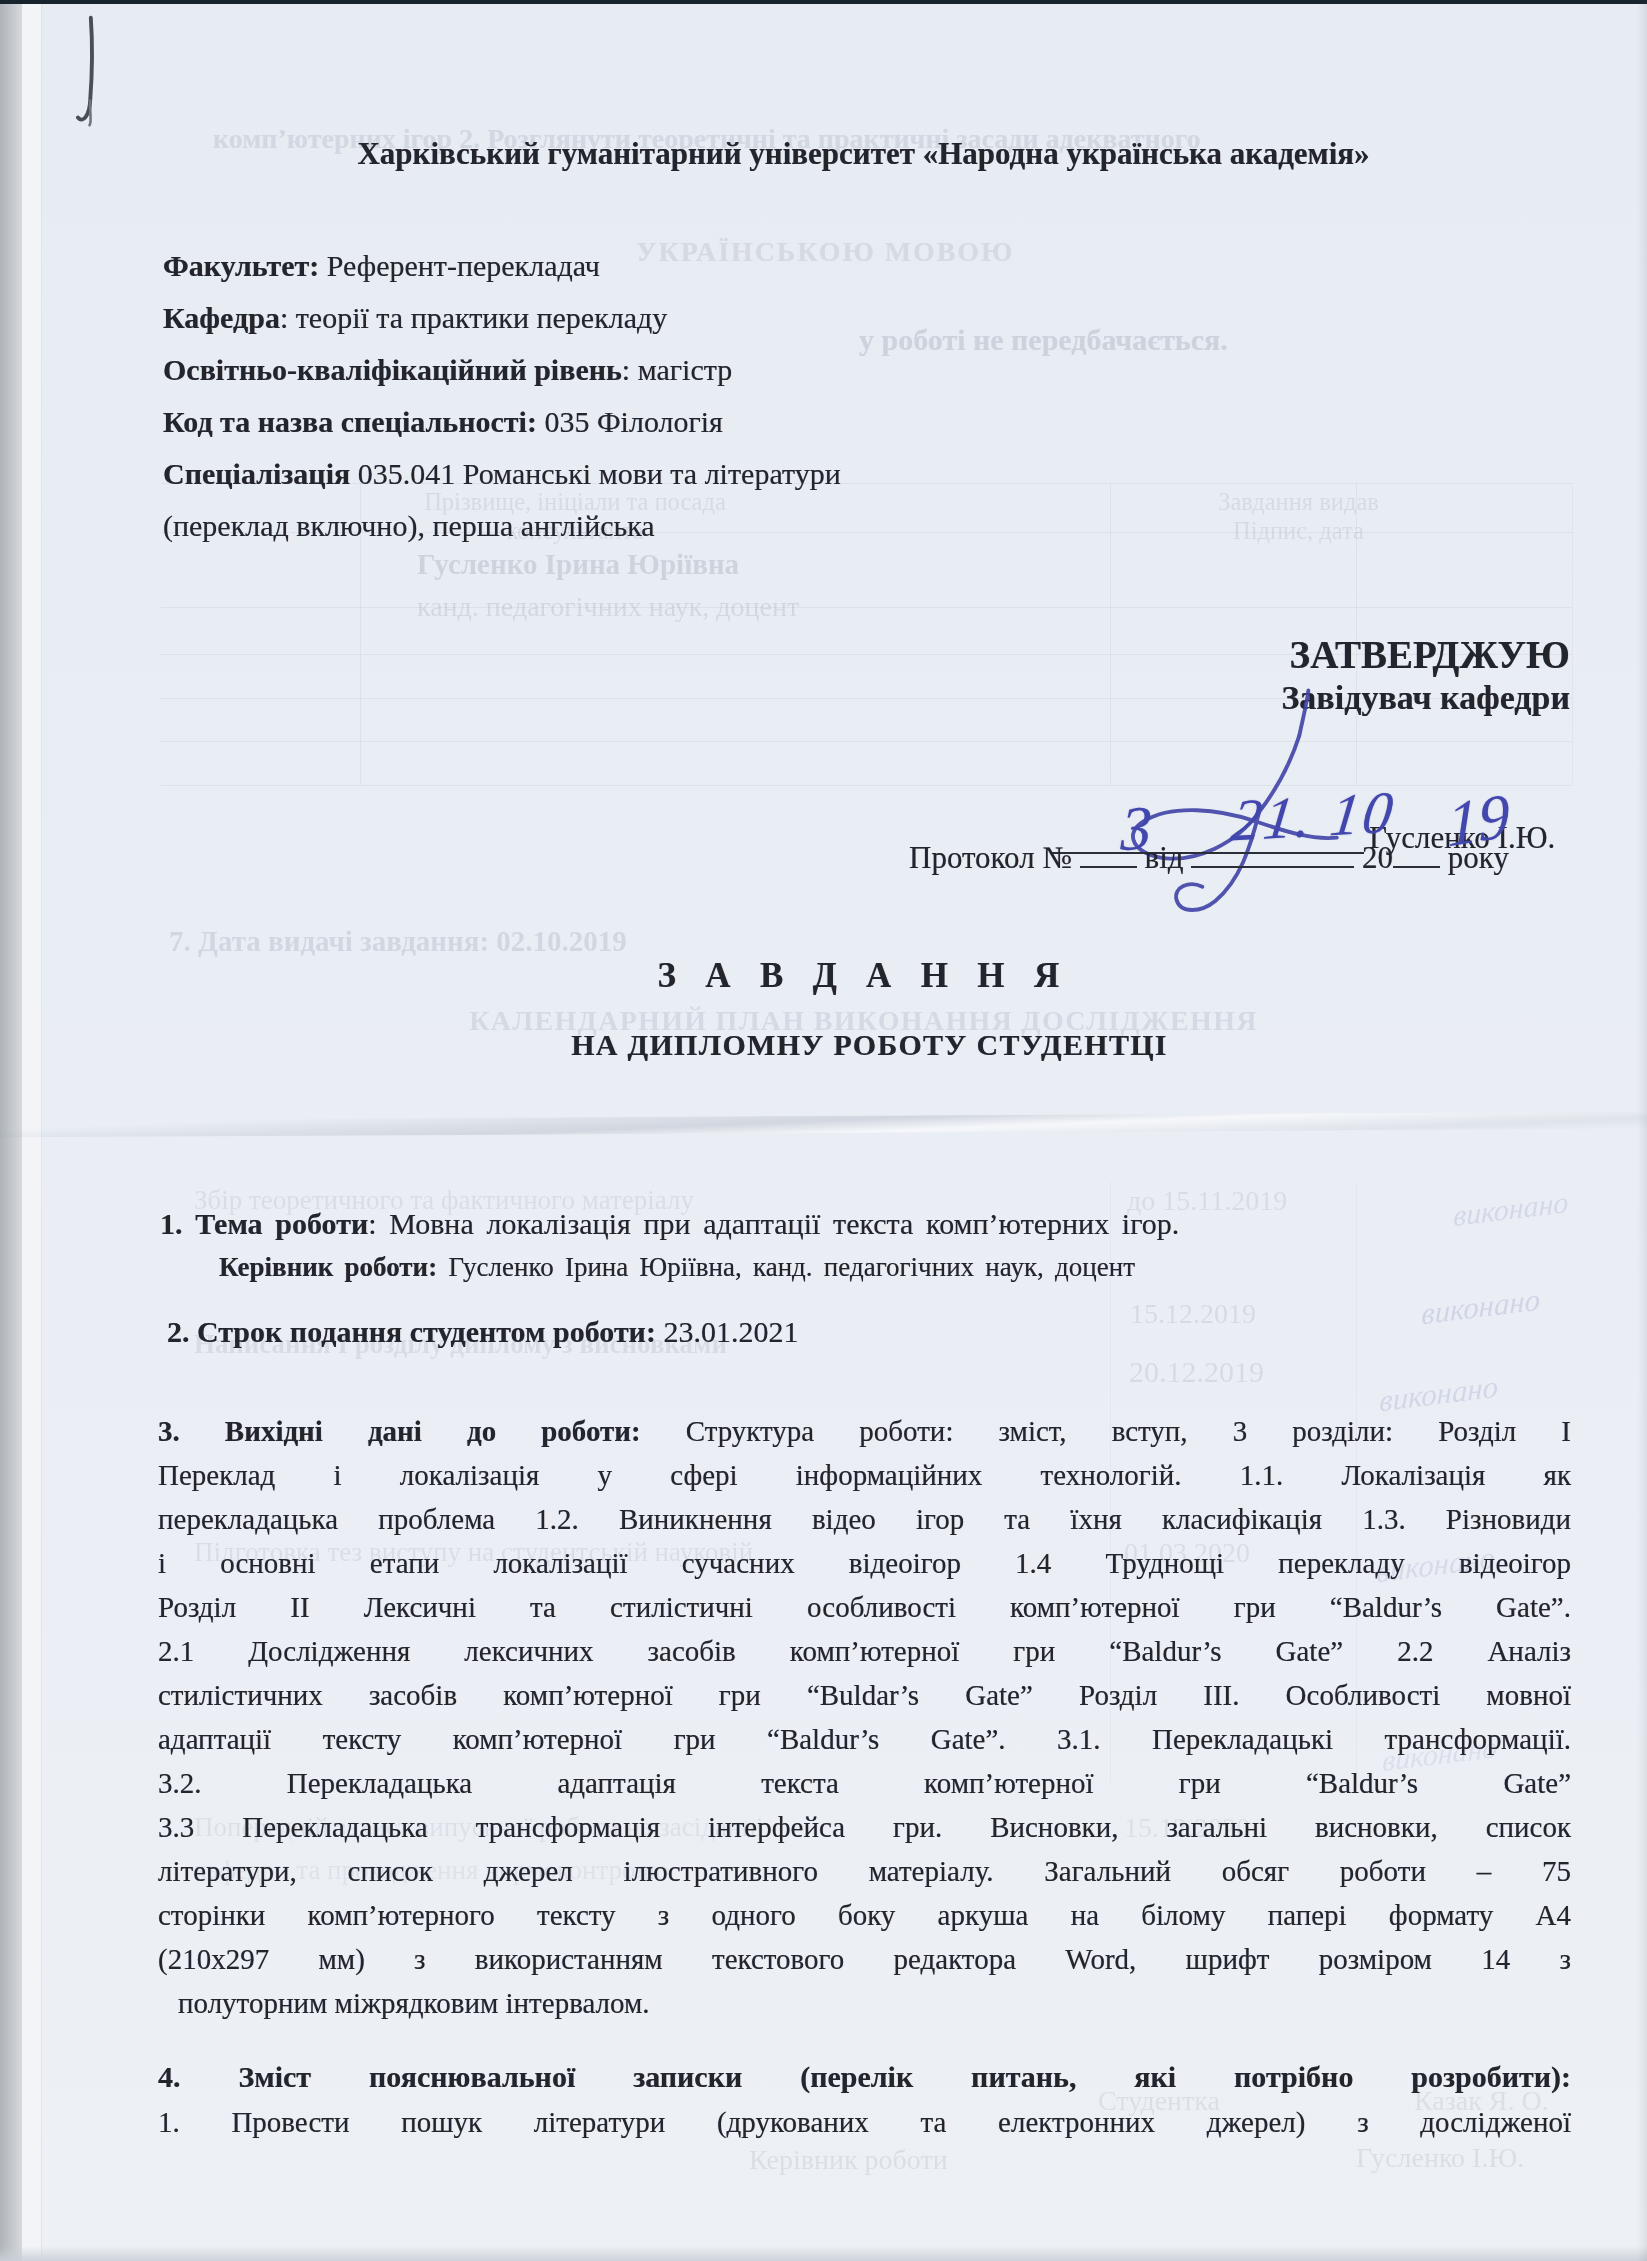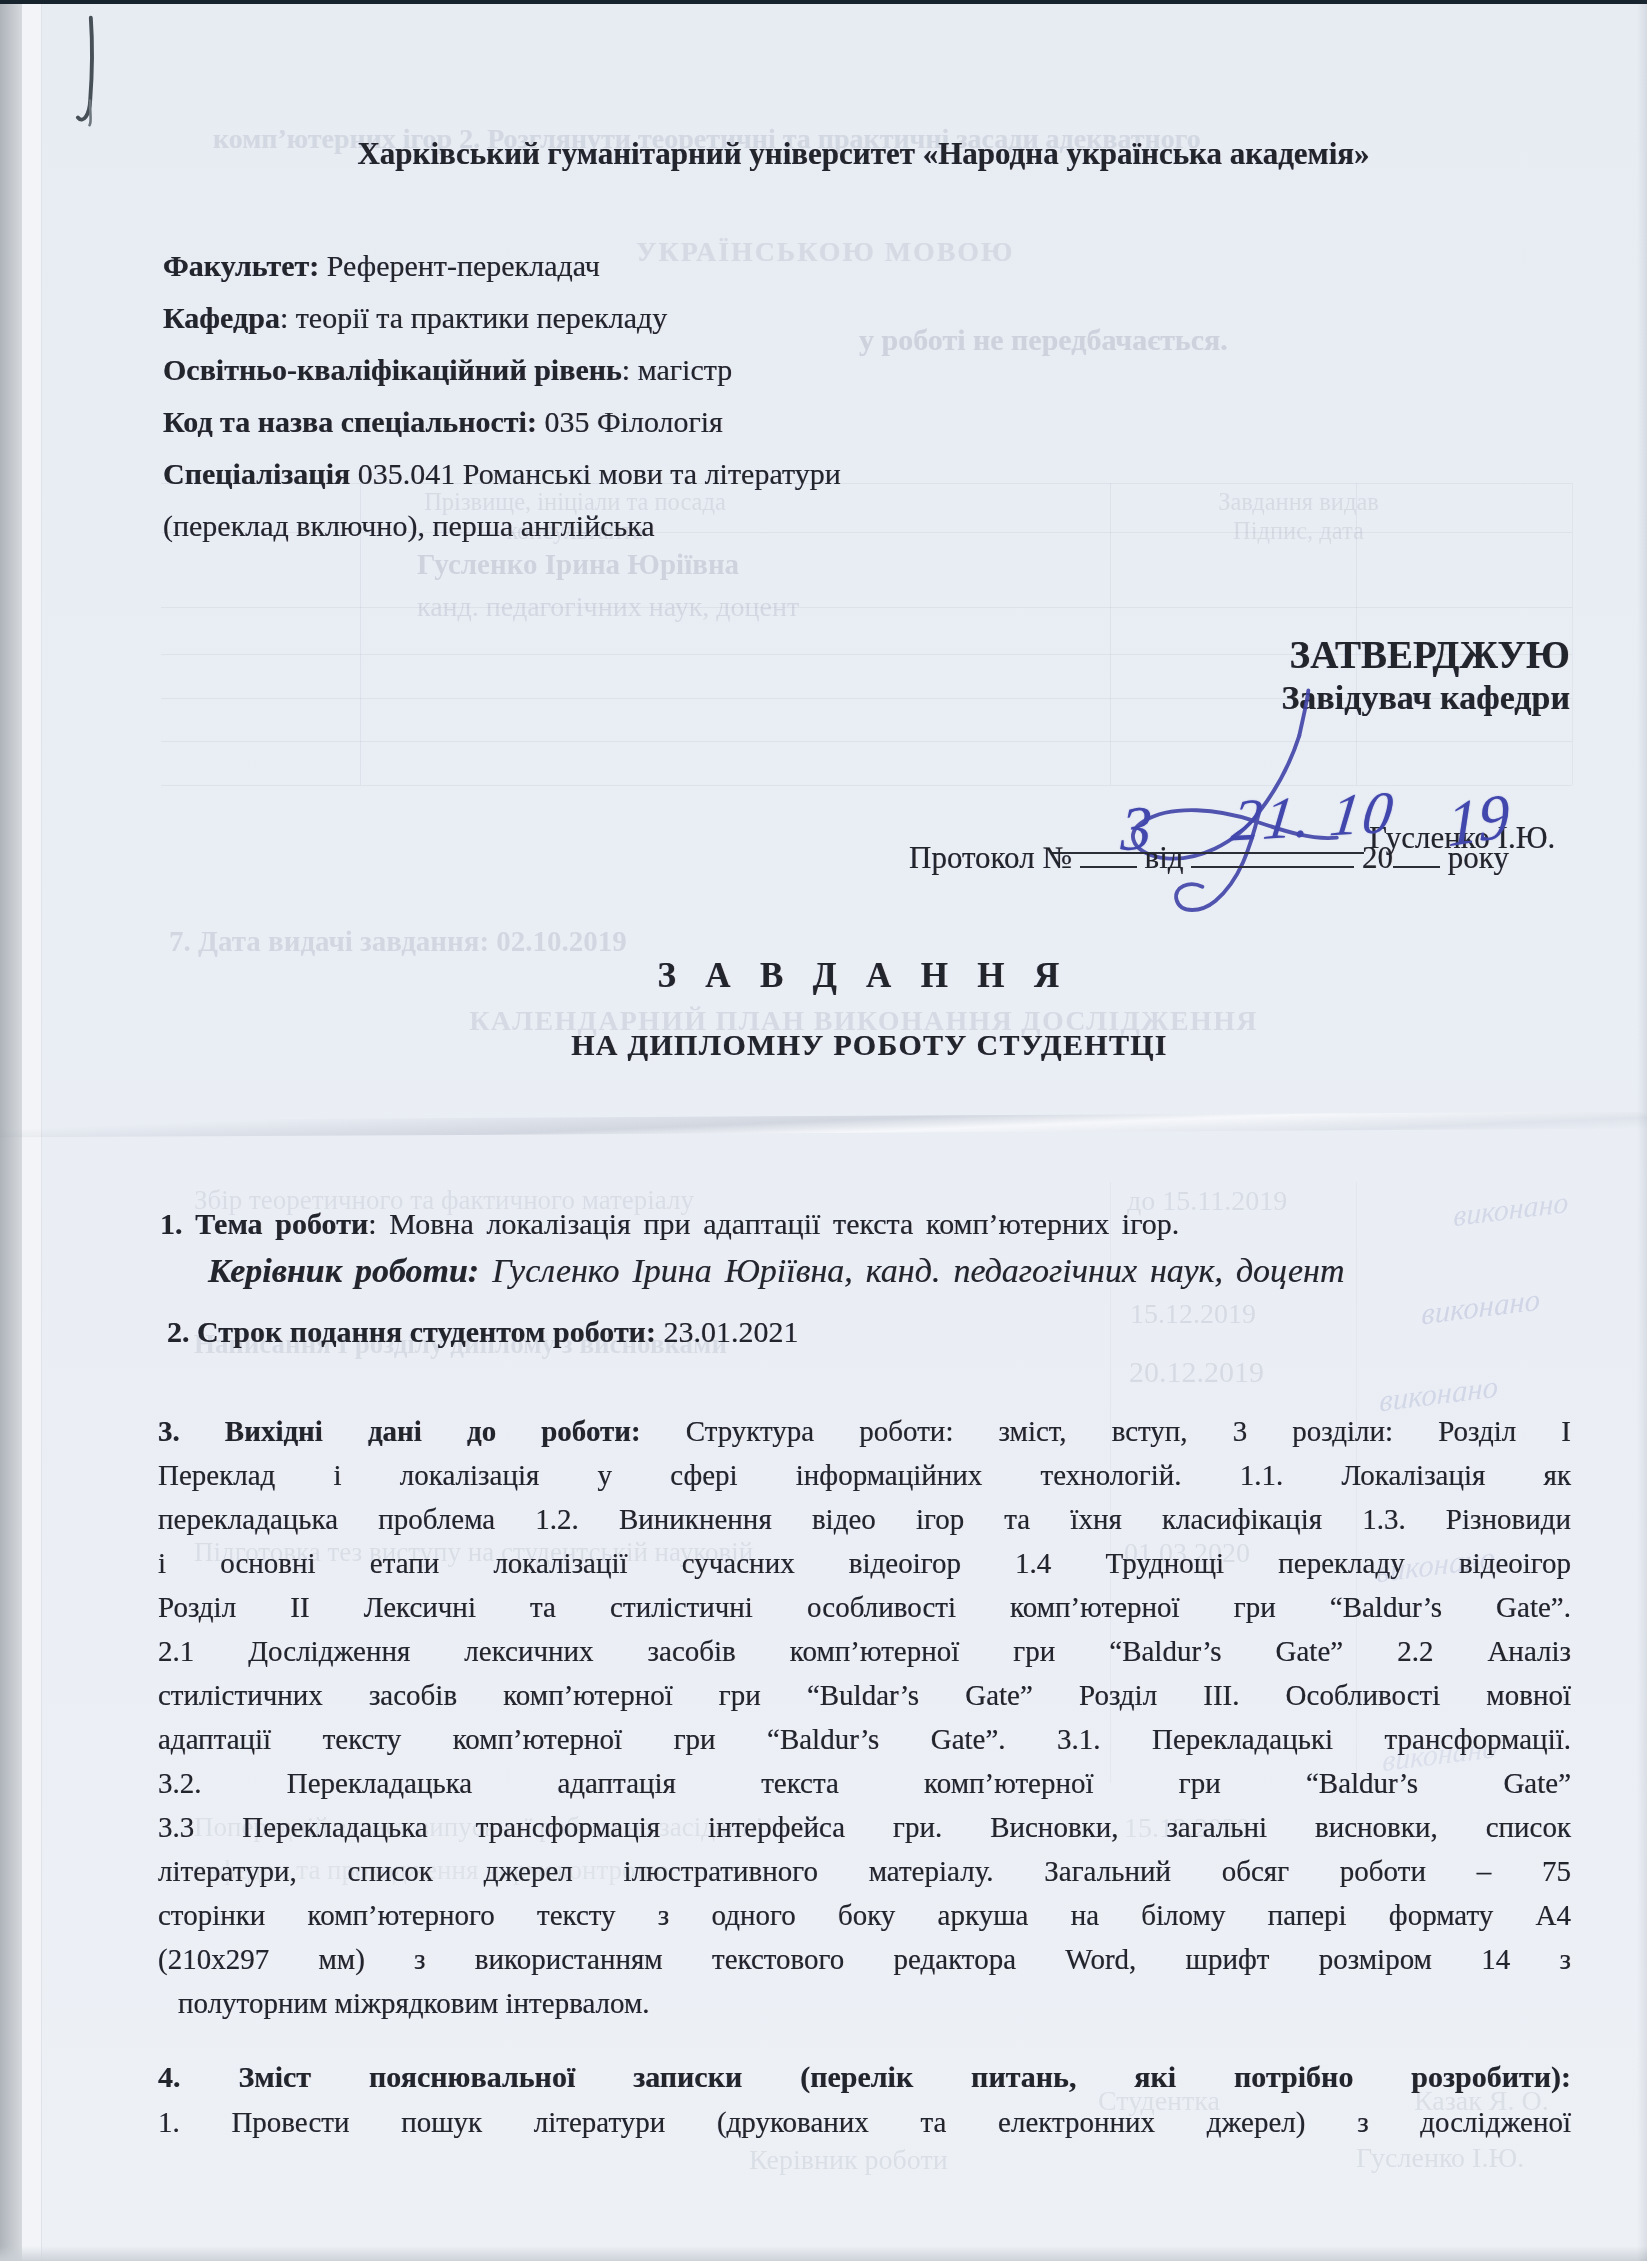--- a/index.html
+++ b/index.html
@@ -138,21 +138,21 @@
   <div class="hw" style="left:1121px;top:793px;font-size:62px;transform:rotate(-4deg) skewX(-6deg);">3</div>
   <div class="hw" style="left:1232px;top:782px;font-size:59px;transform:rotate(-3deg) skewX(-10deg);letter-spacing:2.6px;">21. 10</div>
   <div class="hw" style="left:1447px;top:784px;font-size:63px;transform:rotate(-9deg) skewX(-8deg);">19</div>
 
   <div class="abs ctr b txt" style="left:158px;top:956px;width:1411px;font-size:35px;letter-spacing:10.3px;">З А В Д А Н Н Я</div>
   <div class="abs ctr b txt" style="left:164px;top:1028px;width:1411px;font-size:30px;letter-spacing:1.3px;">НА ДИПЛОМНУ РОБОТУ СТУДЕНТЦІ</div>
 
   <div class="abs txt" style="left:160px;top:1207px;font-size:30px;word-spacing:5.2px;">
     <span class="b">1.  Тема роботи</span><span>:  Мовна локалізація при адаптації текста комп’ютерних ігор.</span>
   </div>
-  <div class="abs txt" style="left:208px;top:1252px;font-size:34px;word-spacing:4.5px;font-style:italic;">
+  <div class="abs txt" style="left:219px;top:1252px;font-size:27px;word-spacing:4.5px;">
     <span class="b">Керівник роботи:</span><span> Гусленко Ірина Юріївна,  канд. педагогічних наук, доцент</span>
   </div>
 
   <div class="abs txt" style="left:167px;top:1315px;font-size:30px;">
     <span class="b">2. Строк подання студентом роботи:</span><span> 23.01.2021</span>
   </div>
 
   <div class="abs" style="left:158px;top:1409px;font-size:29px;line-height:44px;">
     <div class="jl"><span class="b">3. Вихідні дані до роботи:</span><span> Структура роботи: зміст, вступ, 3 розділи: Розділ І</span></div>
     <div class="jl">Переклад і локалізація у сфері інформаційних технологій. 1.1. Локалізація як</div>

